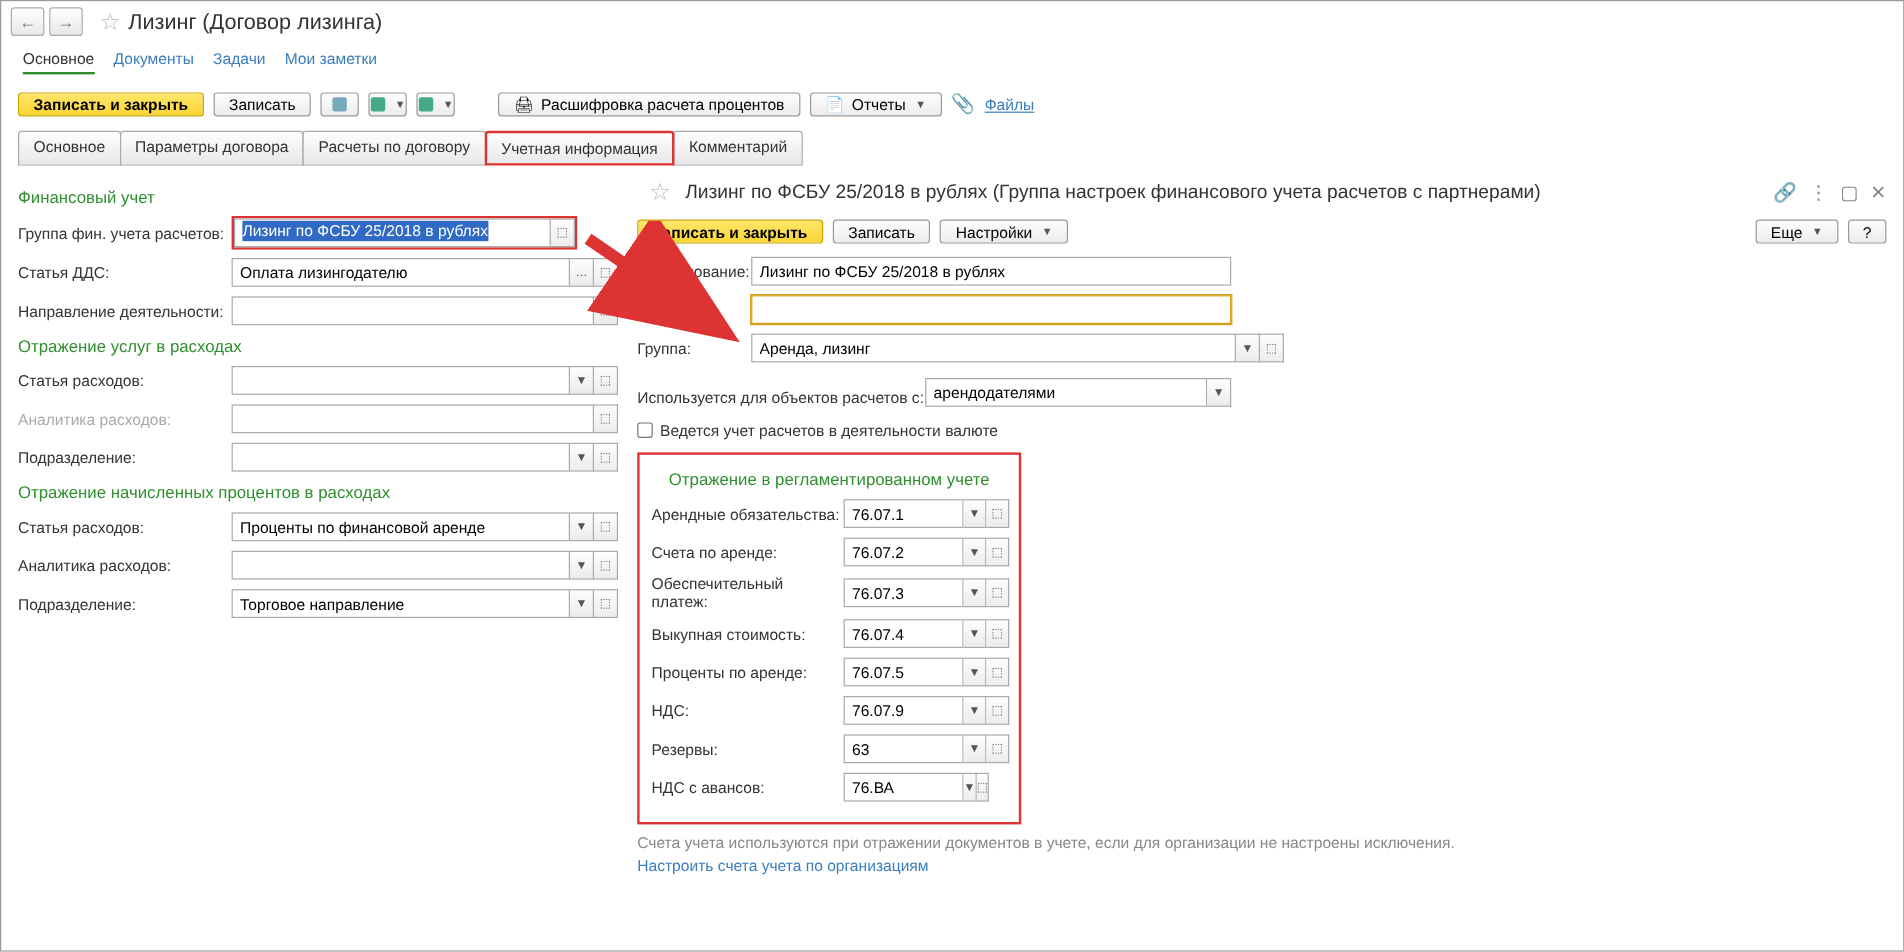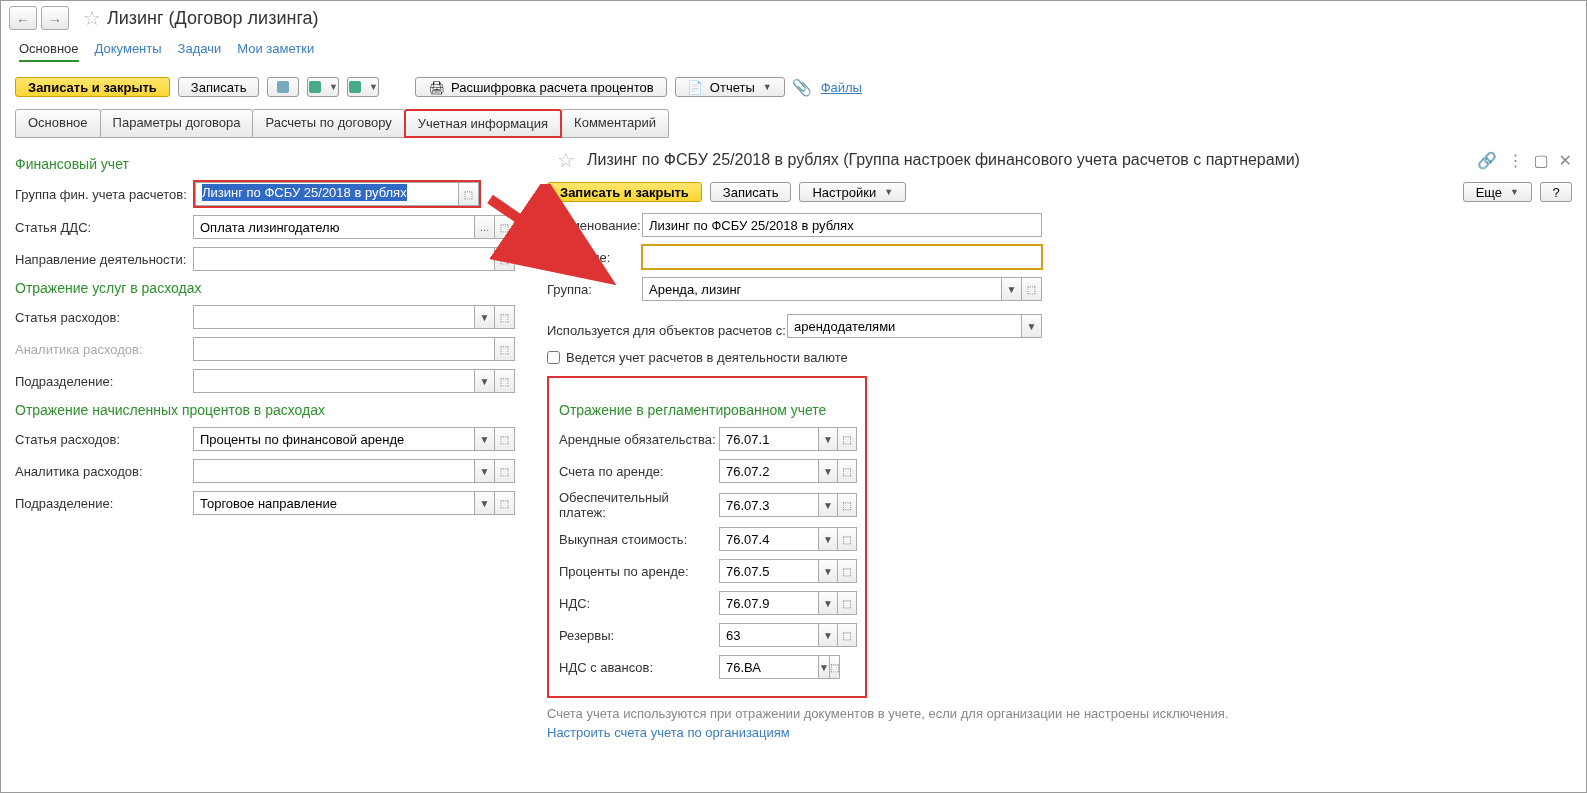--- a/index.html
+++ b/index.html
@@ -24,42 +24,42 @@
 .btn .chev { font-size: 9px; color: #555; margin-left: 2px; }
 .clip-icon { color: #777; font-size: 16px; }
 .link-text { color: #3b7dbd; text-decoration: underline; cursor: pointer; }
 
 
 .form-tabs { display: flex; padding: 0 14px; margin-top: 4px; }
 .form-tab { border: 1px solid #aaa; background: linear-gradient(#fdfdfd,#e8e8e8); padding: 5px 12px; font-size: 13px; cursor: pointer; margin-right: -1px; border-radius: 3px 3px 0 0; }
 .form-tab.highlighted { border: 2px solid #d33; z-index: 2; position: relative; }
 
 
-.content { display: flex; padding: 10px 14px 0 14px; gap: 32px; }
+.content { display: flex; padding: 10px 14px 0 14px; gap: 16px; }
 .left-panel { width: 500px; flex-shrink: 0; }
 .right-panel { flex: 1; position: relative; }
 
 .section-head { color: #2f8f2f; font-size: 14px; margin: 8px 0 8px 0; }
 .form-row { display: flex; align-items: center; margin-bottom: 6px; min-height: 26px; }
 .form-row label { width: 178px; font-size: 13px; color: #333; flex-shrink: 0; }
 .form-row label.disabled { color: #aaa; }
 .input-group { display: flex; flex: 1; }
 .input-field { border: 1px solid #aaa; height: 24px; padding: 2px 6px; font-size: 13px; background: #fff; flex: 1; }
 .mini-btn { width: 20px; height: 24px; border: 1px solid #aaa; border-left: none; background: linear-gradient(#fdfdfd,#ececec); display: flex; align-items: center; justify-content: center; font-size: 10px; cursor: pointer; color: #555; }
 .highlighted-field { border: 2px solid #d33 !important; }
 
 
 .right-header { display: flex; align-items: center; gap: 6px; }
 .right-title { font-size: 16px; color: #333; flex: 1; }
 .right-toolbar { display: flex; align-items: center; gap: 8px; margin: 10px 0 10px 0; }
 .right-icons { display: flex; gap: 10px; color: #888; font-size: 16px; }
 .right-icons span { cursor: pointer; }
 
 .red-box { border: 2px solid #d33; padding: 8px 10px 10px 10px; margin-top: 6px; width: 320px; }
-.red-box .section-head { margin-top: 16px; }
+.red-box .section-head { margin-top: 4px; text-align: center; }
 .red-box .form-row label { width: 160px; }
 .acc-input { width: 100px; border: 1px solid #aaa; height: 24px; padding: 2px 6px; font-size: 13px; }
 
 .hint-text { color: #888; font-size: 13px; margin-top: 8px; }
 .hint-link { color: #3b7dbd; cursor: pointer; margin-top: 4px; display: inline-block; }
 
 
 .arrow-svg { position: absolute; left: 484px; top: 183px; z-index: 10; pointer-events: none; }
 
 
@@ -241,21 +241,21 @@
       <input class="input-field" style="width: 400px; flex: 0 0 auto;" value="Лизинг по ФСБУ 25/2018 в рублях">
     </div>
 
     <div class="form-row">
       <label style="width:95px;">Описание:</label>
       <input class="input-field yellow-border" style="width: 400px; flex: 0 0 auto;">
     </div>
 
     <div class="form-row">
       <label style="width:95px;">Группа:</label>
-      <div class="input-group" style="width:400px;flex:none;">
+      <div class="input-group" style="width:444px;flex:none;">
         <input class="input-field" value="Аренда, лизинг" style="">
         <div class="mini-btn">▼</div>
         <div class="mini-btn">⬚</div>
       </div>
     </div>
 
     <div class="form-row" style="margin-top:10px;align-items:flex-end;">
       <label style="width:240px;">Используется для объектов расчетов с:</label>
       <div class="input-group" style="width:255px;flex:none;">
         <input class="input-field" value="арендодателями" style="">

